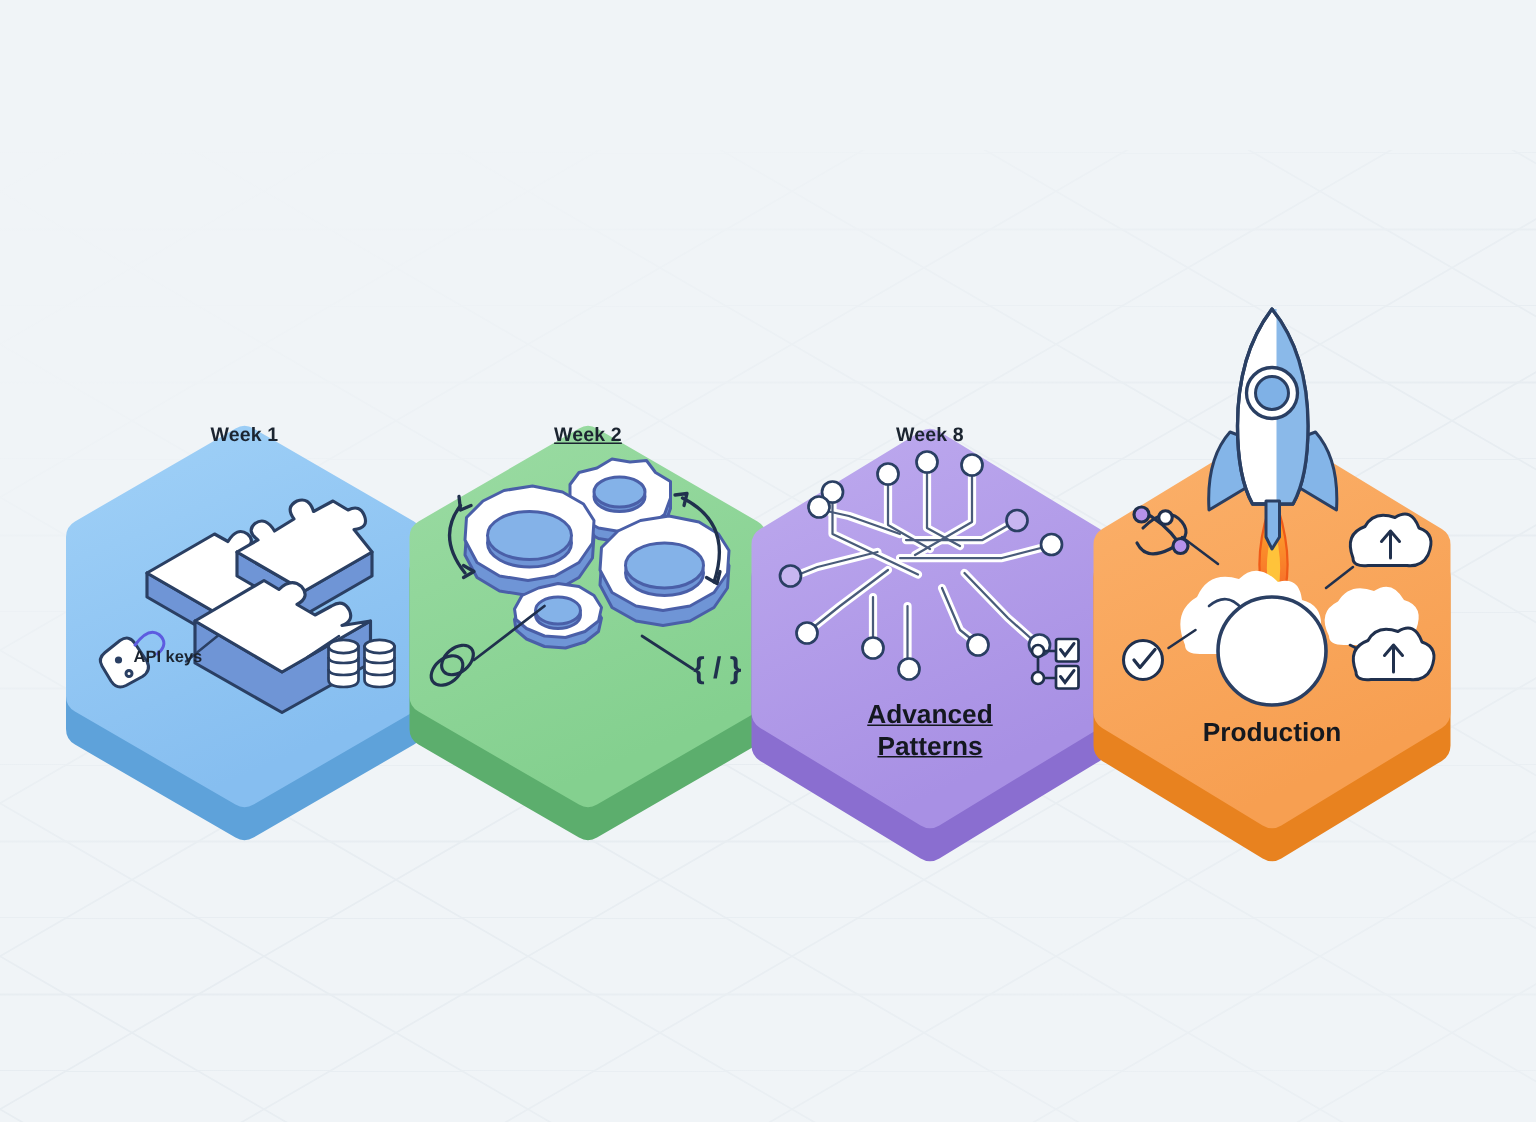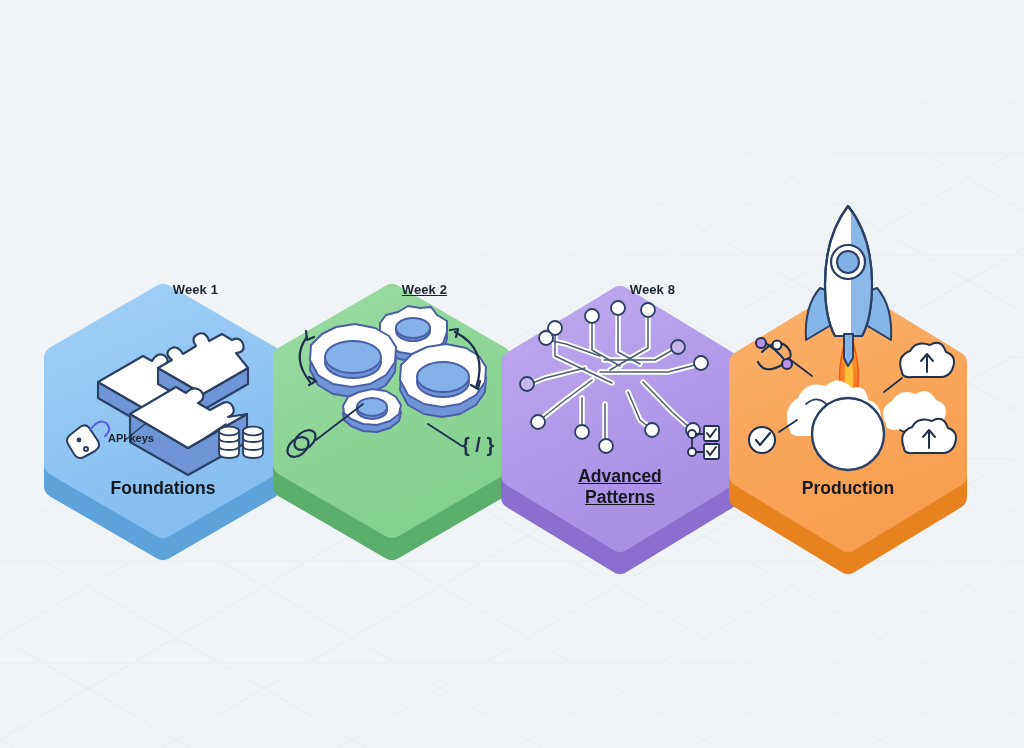--- a/index.html
+++ b/index.html
@@ -26,25 +26,25 @@
     width: 1024px;
     height: 748px;
     pointer-events: none;
   }
   #roadmap {
     position: absolute;
     inset: 0;
     width: 1024px;
     height: 748px;
   }
-  .stage-node { position: absolute; margin-left: 19px; }
+  .stage-node { position: absolute; }
 
   .hex-label-week {
     position: absolute;
-    text-align: right;
+    text-align: center;
     font-size: 13px;
     font-weight: 700;
     color: #1b2430;
     letter-spacing: 0.1px;
     white-space: nowrap;
   }
   .hex-label-title {
     position: absolute;
     text-align: center;
     font-size: 17.5px;
@@ -350,21 +350,20 @@
       <path d="M 927 372 L 927 355 M 921 361 L 927 354 L 933 361" fill="none" stroke="#20304d" stroke-width="2" stroke-linecap="round" stroke-linejoin="round"></path>
     </g>
     <g>
       <path d="M 904 448 Q 898 432 912 427 Q 918 416 932 421 Q 943 414 948 428
                Q 960 432 954 446 Q 950 454 940 453 L 914 453 Q 904 454 904 448 Z" fill="#ffffff" stroke="#20304d" stroke-width="2" stroke-linejoin="round"></path>
       <path d="M 929 448 L 929 431 M 923 437 L 929 430 L 935 437" fill="none" stroke="#20304d" stroke-width="2" stroke-linecap="round" stroke-linejoin="round"></path>
     </g>
   </svg>
 
   <div class="hex-label-week" style="left:108px; top:282px; width:110px;">Week 1</div>
-  <div class="hex-label-title" style="left:63px; top:478px; width:200px;">Foundations</div>
 
   <div class="hex-label-week" style="left:337px; top:282px; width:110px;text-decoration:underline;">Week 2</div>
 
   <div class="hex-label-week" style="left:565px; top:282px; width:110px;">Week 8</div>
   <div class="hex-label-title" style="left:520px; top:466px; width:200px;text-decoration:underline;">Advanced
 Patterns</div>
 
   <div class="hex-label-week" style="left:793px; top:282px; width:110px;"></div>
   <div class="hex-label-title" style="left:748px; top:478px; width:200px;">Production</div>
 

